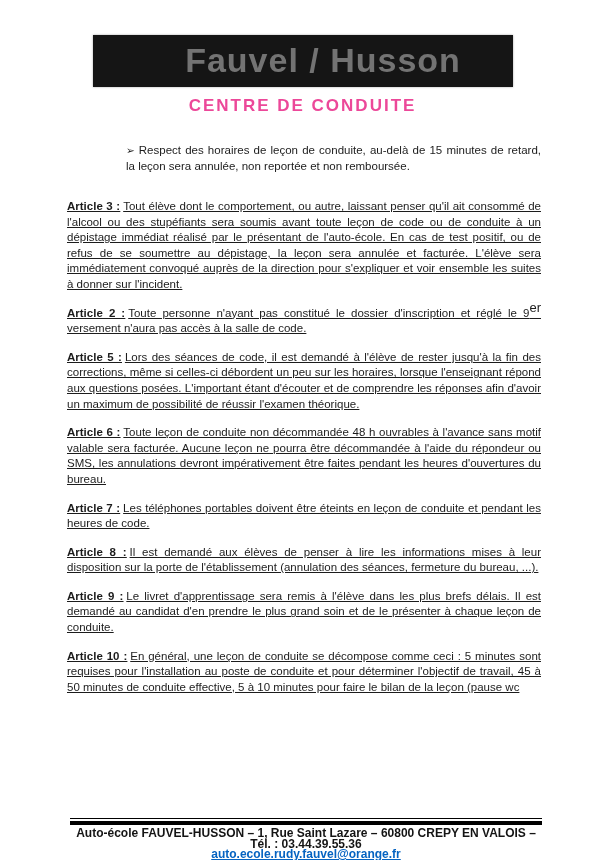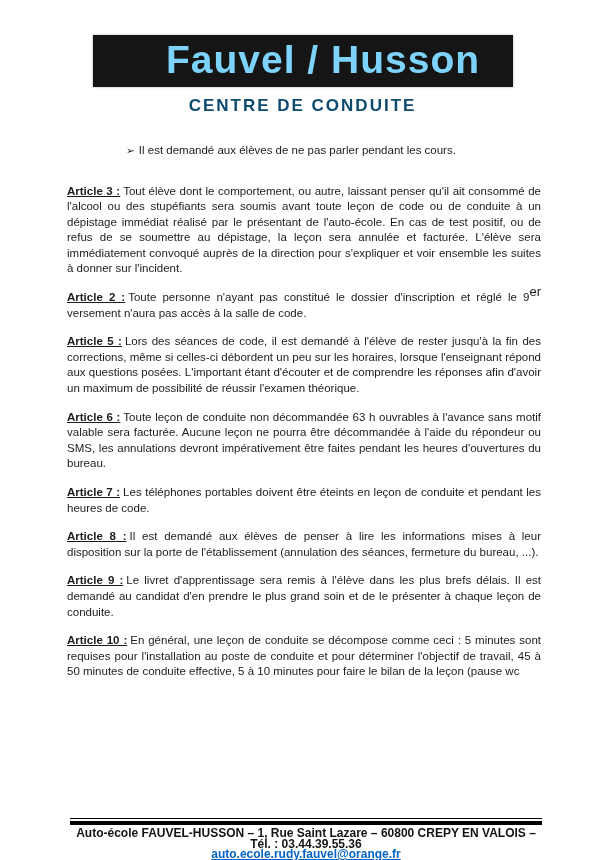--- a/index.html
+++ b/index.html
@@ -15,55 +15,56 @@
 
   
   .banner {
     margin: 35px auto 0 auto;
     width: 420px; height: 52px;
     background: #151515;
     display: flex; align-items: center; justify-content: center;
     box-shadow: 0 0 2px rgba(0,0,0,.35);
   }
   .banner-text {
-    color: #7dd3fc;
-    font-size: 39px;
+    color: #737373;
+    font-size: 34px;
     font-weight: bold;
     letter-spacing: 1px;
     white-space: nowrap;
     line-height: 1;
     padding-bottom: 3px;
     margin-left: 41px;
   }
 
   .doc-title {
     margin-top: 9px;
     text-align: center;
     font-size: 17px;
     font-weight: bold;
     letter-spacing: 2px;
-    color: #0c4a6e;
+    color: #ec4899;
   }
 
   
   .bullets {
     margin: 27px 64px 0 126px;
     font-size: 11.5px;
     line-height: 15.5px;
     text-align: justify;
   }
   .bullet { margin-bottom: 13px; }
   .arrow-icon { font-size: 10.5px; padding-right: 4px; }
 
   
   .articles {
     margin: 25px 64px 0 67px;
     font-size: 11.5px;
     line-height: 15.6px;
     text-align: justify;
+    text-decoration: underline;
   }
   .article { margin-bottom: 13px; }
   .article-label {
     font-weight: bold;
     text-decoration: underline;
     margin-right: 3px;
   }
   sup { font-size: 13px; line-height: 0; }
 
   
@@ -89,36 +90,36 @@
 <div class="page">
 
   <div class="banner">
     <span class="banner-text">Fauvel / Husson</span>
   </div>
 
   <div class="doc-title">CENTRE DE CONDUITE</div>
 
   <div class="bullets">
     <div class="bullet">
-      <span class="arrow-icon">➢</span><span>Il est demandé aux élèves de ne pas parler pendant les cours.</span>
+      <span class="arrow-icon">➢</span><span>Respect des horaires de leçon de conduite, au-delà de 15 minutes de retard, la leçon sera annulée, non reportée et non remboursée.</span>
     </div>
   </div>
 
   <div class="articles">
     <div class="article">
       <span class="article-label">Article 3 :</span><span>Tout élève dont le comportement, ou autre, laissant penser qu'il ait consommé de l'alcool ou des stupéfiants sera soumis avant toute leçon de code ou de conduite à un dépistage immédiat réalisé par le présentant de l'auto-école. En cas de test positif, ou de refus de se soumettre au dépistage, la leçon sera annulée et facturée. L'élève sera immédiatement convoqué auprès de la direction pour s'expliquer et voir ensemble les suites à donner sur l'incident.</span>
     </div>
     <div class="article">
       <span class="article-label">Article 2 :</span><span>Toute personne n'ayant pas constitué le dossier d'inscription et réglé le 9</span><sup>er</sup><span> versement n'aura pas accès à la salle de code.</span>
     </div>
     <div class="article">
       <span class="article-label">Article 5 :</span><span>Lors des séances de code, il est demandé à l'élève de rester jusqu'à la fin des corrections, même si celles-ci débordent un peu sur les horaires, lorsque l'enseignant répond aux questions posées. L'important étant d'écouter et de comprendre les réponses afin d'avoir un maximum de possibilité de réussir l'examen théorique.</span>
     </div>
     <div class="article">
-      <span class="article-label">Article 6 :</span><span>Toute leçon de conduite non décommandée 63 h ouvrables à l'avance sans motif valable sera facturée. Aucune leçon ne pourra être décommandée à l'aide du répondeur ou SMS, les annulations devront impérativement être faites pendant les heures d'ouvertures du bureau.</span>
+      <span class="article-label">Article 6 :</span><span>Toute leçon de conduite non décommandée 48 h ouvrables à l'avance sans motif valable sera facturée. Aucune leçon ne pourra être décommandée à l'aide du répondeur ou SMS, les annulations devront impérativement être faites pendant les heures d'ouvertures du bureau.</span>
     </div>
     <div class="article">
       <span class="article-label">Article 7 :</span><span>Les téléphones portables doivent être éteints en leçon de conduite et pendant les heures de code.</span>
     </div>
     <div class="article">
       <span class="article-label">Article 8 :</span><span>Il est demandé aux élèves de penser à lire les informations mises à leur disposition sur la porte de l'établissement (annulation des séances, fermeture du bureau, ...).</span>
     </div>
     <div class="article">
       <span class="article-label">Article 9 :</span><span>Le livret d'apprentissage sera remis à l'élève dans les plus brefs délais. Il est demandé au candidat d'en prendre le plus grand soin et de le présenter à chaque leçon de conduite.</span>
     </div>

